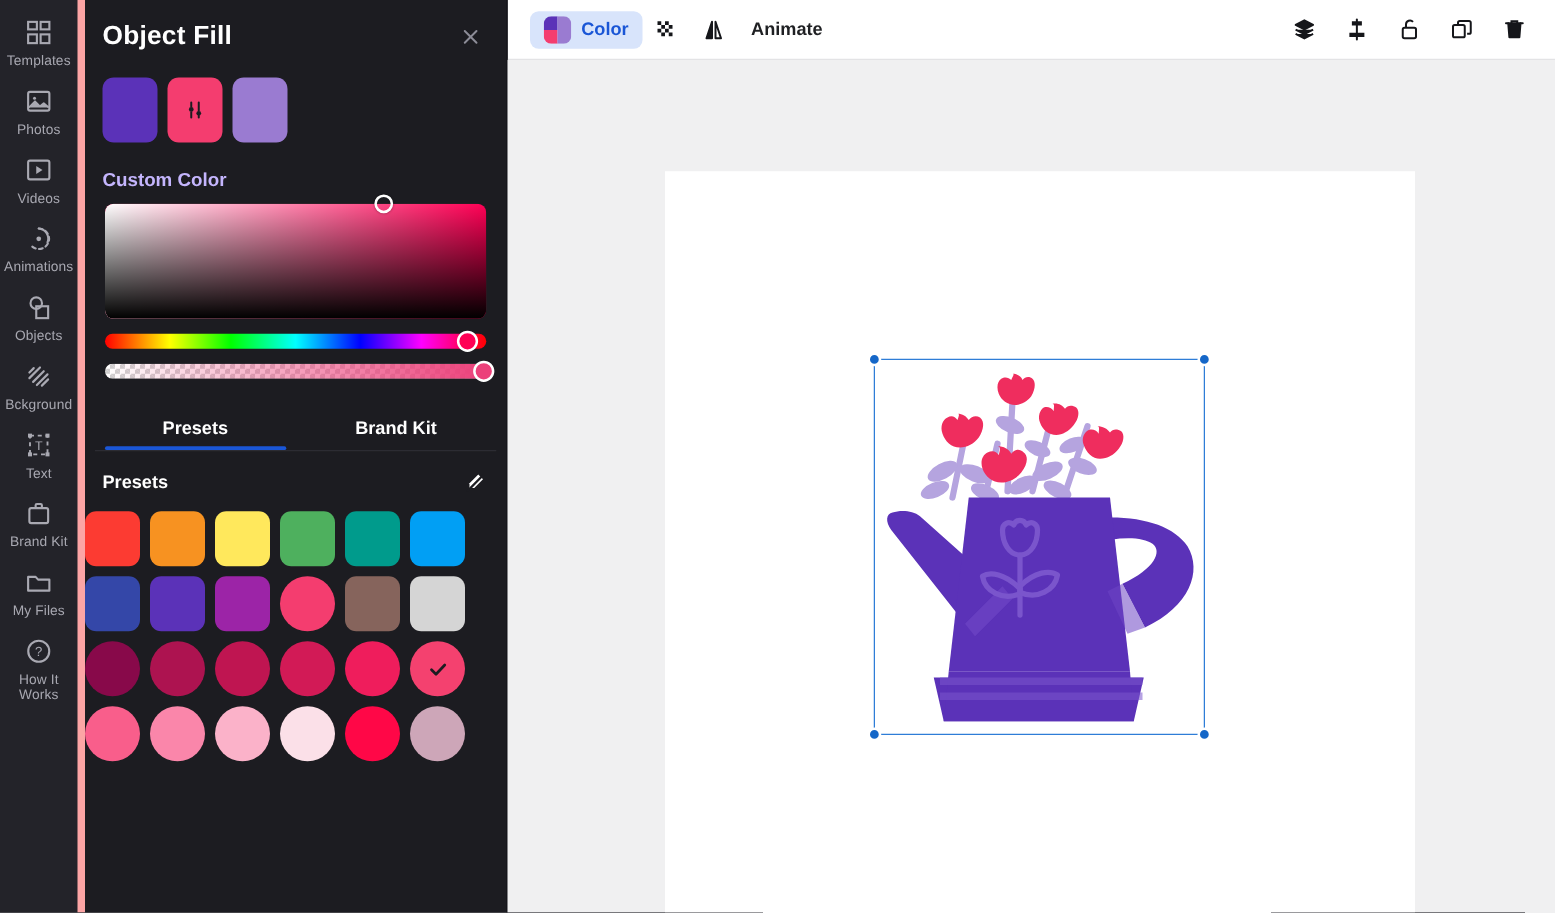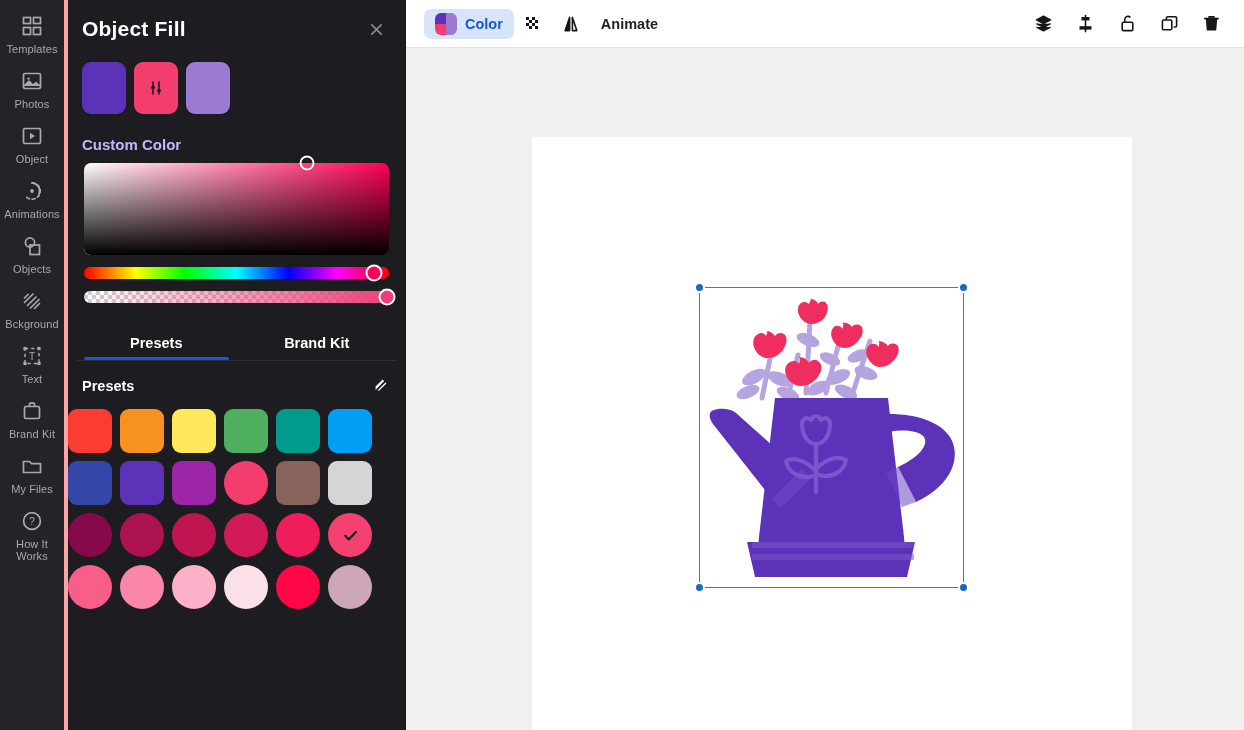--- a/index.html
+++ b/index.html
@@ -11,21 +11,21 @@
   }
   #app { position: relative; width: 1244px; height: 730px; display: flex; }
 
   
   #rail {
     width: 68px; height: 730px;
     background: #232329;
     flex: 0 0 68px;
     padding-top: 6px;
     display: flex; flex-direction: column; align-items: center;
-    border-right: 4px solid #fca5a5;
+    border-right: 6px solid #fca5a5;
   }
   .rail-item {
     width: 68px;
     padding: 8px 2px 6px;
     display: flex; flex-direction: column; align-items: center;
     cursor: pointer;
     color: #a9a9b2;
   }
   .rail-icon { width: 24px; height: 24px; display: block; }
   .rail-icon svg { display:block; width:24px; height:24px; }
@@ -241,21 +241,21 @@
       <span class="rail-label">Photos</span>
     </div>
 
     <div class="rail-item">
       <span class="rail-icon">
         <svg viewBox="0 0 24 24" fill="none" stroke="#a9a9b2" stroke-width="1.7">
           <rect x="3.5" y="4.5" width="17" height="15" rx="1.5"></rect>
           <path d="M10 8.8l5 3.2-5 3.2z" fill="#a9a9b2" stroke="none"></path>
         </svg>
         </span>
-      <span class="rail-label">Object</span>
+      <span class="rail-label">Videos</span>
     </div>
 
 
     <div class="rail-item">
       <span class="rail-icon">
         <svg viewBox="0 0 24 24" fill="none" stroke="#a9a9b2" stroke-width="1.7" stroke-linecap="round">
           <path d="M12 3.8a8.2 8.2 0 1 1-6.6 13" stroke-dasharray="3 2.6"></path>
           <path d="M12 3.8a8.2 8.2 0 0 1 7 11.2"></path>
           <circle cx="12" cy="12" r="1.9" fill="#a9a9b2" stroke="none"></circle>
         </svg>

